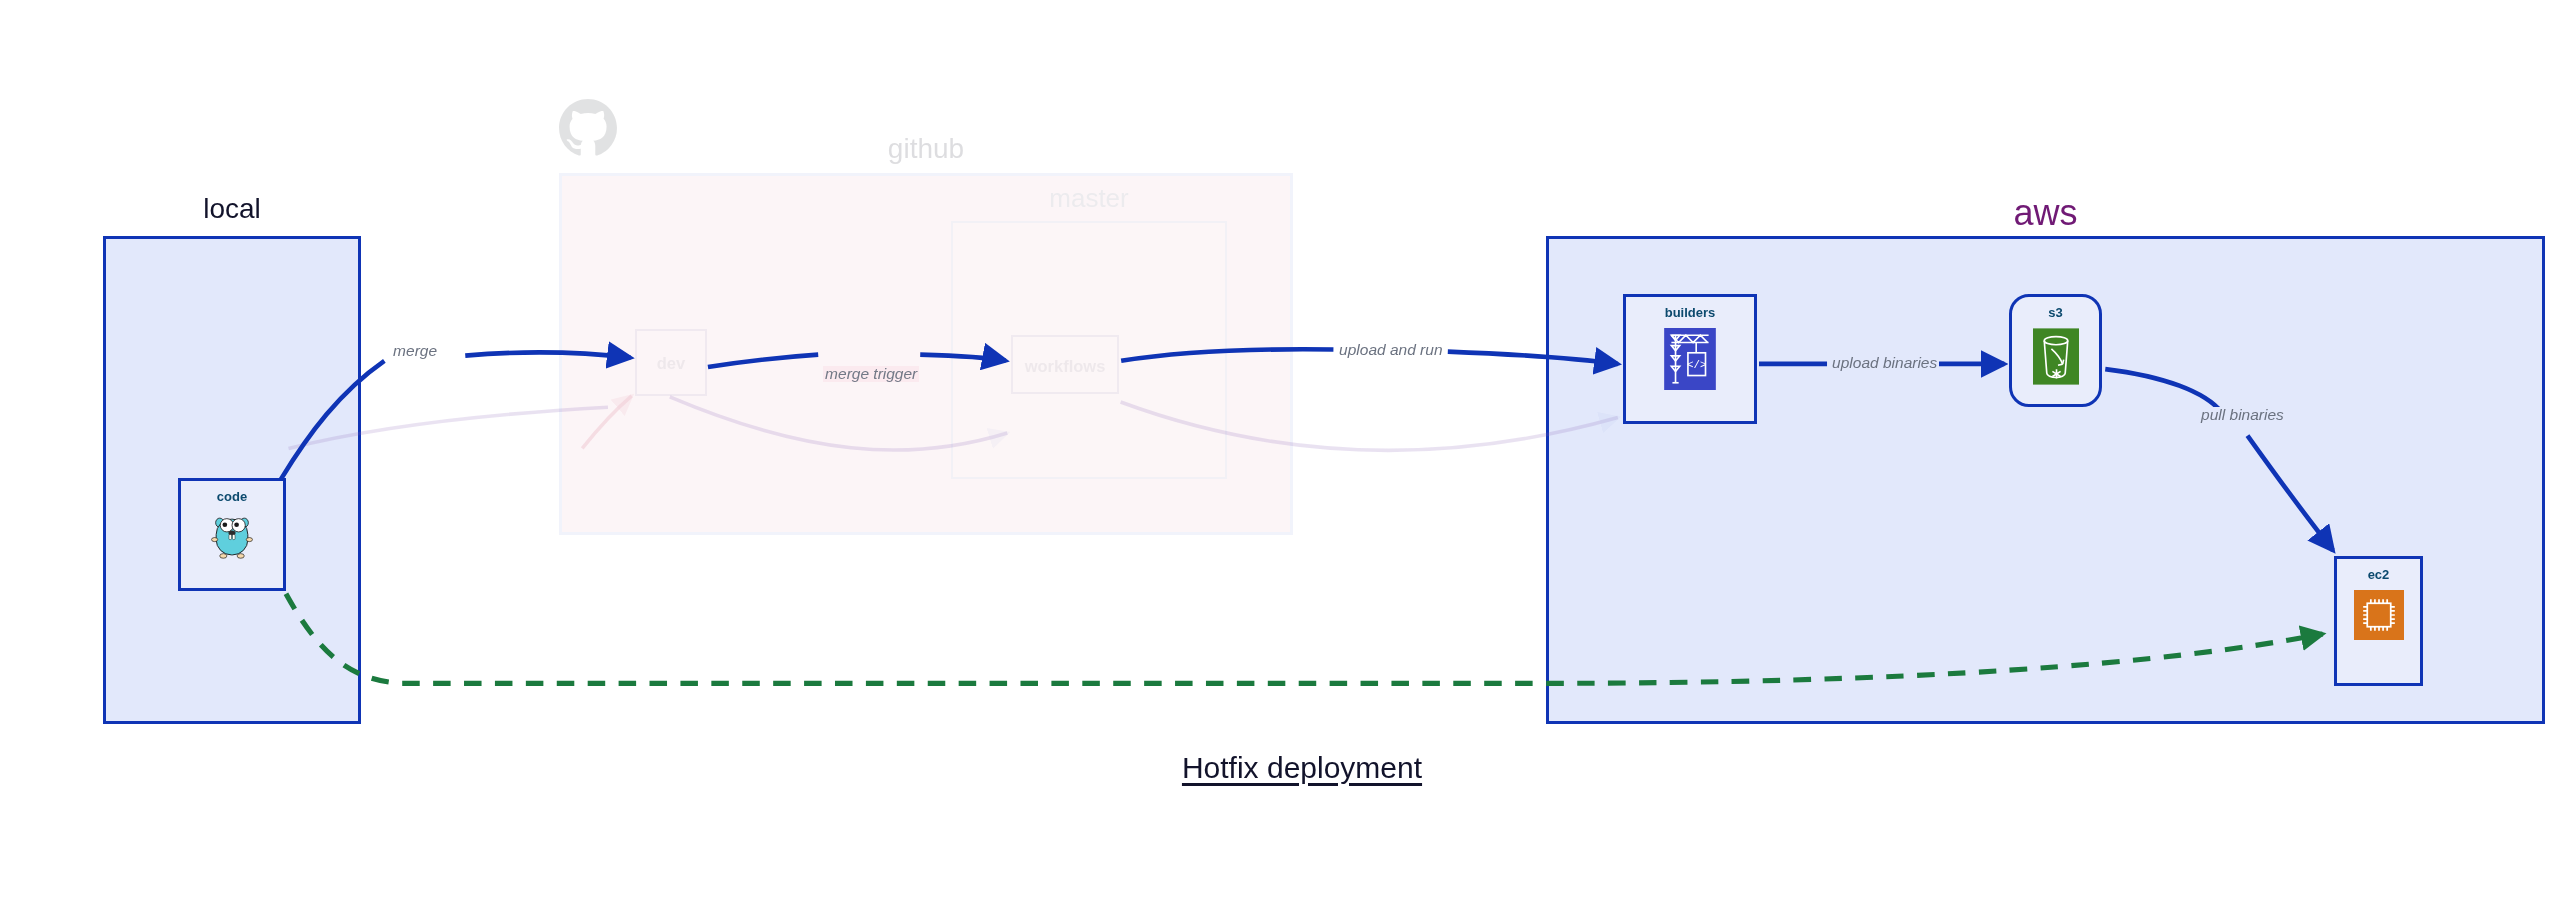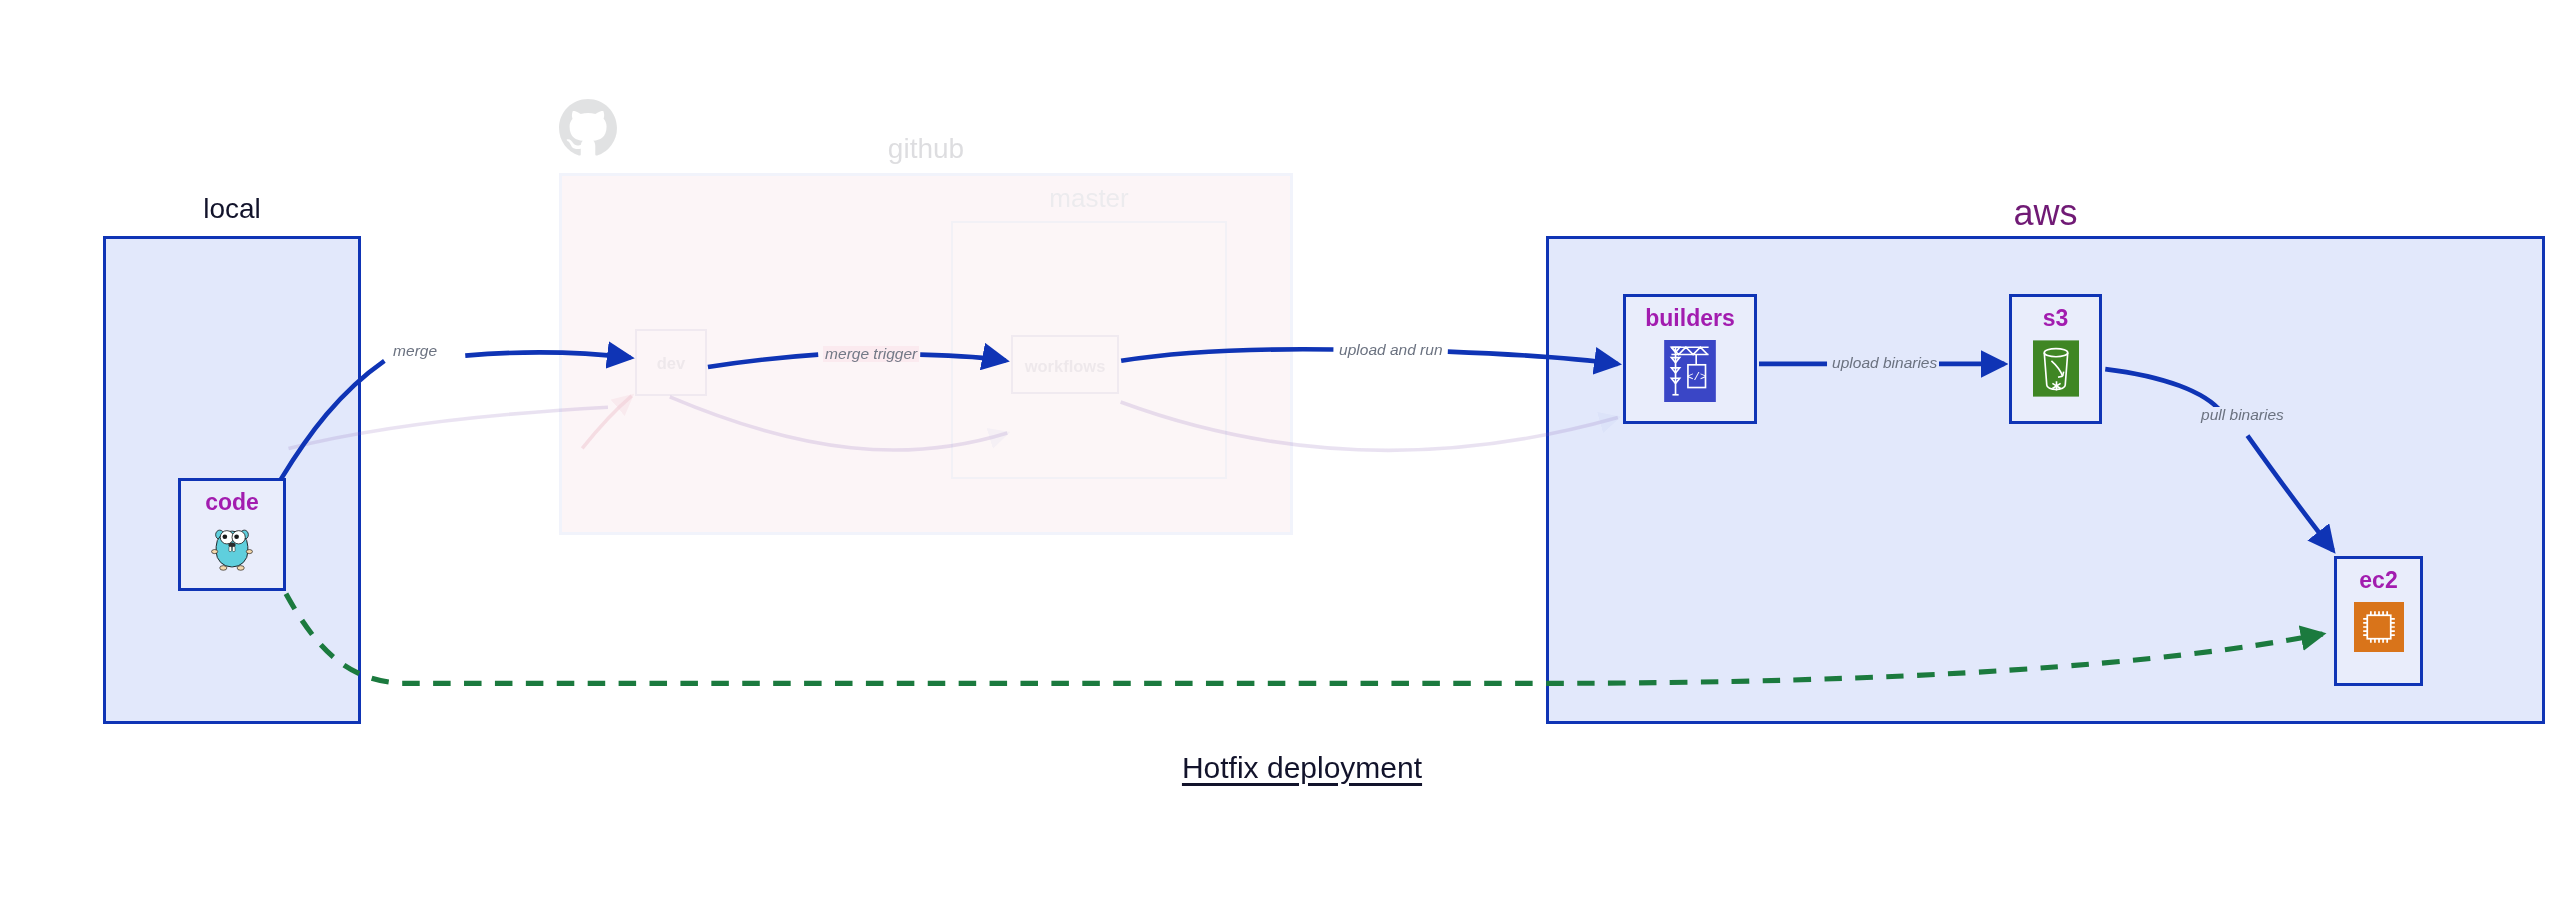--- a/index.html
+++ b/index.html
@@ -100,56 +100,56 @@
     position: absolute;
     box-sizing: border-box;
     background: #e9edfb;
     border: 3.6px solid #0f34b5;
     display: flex;
     flex-direction: column;
     align-items: center;
   }
   .node .node-title {
     margin-top: 8.2px;
-    font-size: 23px;
+    font-size: 13px;
     font-weight: bold;
-    color: #a21caf;
+    color: #0c4a6e;
     white-space: nowrap;
   }
   .node .node-icon {
     margin-top: 8.2px;
   }
   
   .node.faded {
     background: transparent;
     border: 2.1px solid #cdc9dd;
   }
   .node.faded .node-title {
     color: #c6c2cb;
   }
   #code-node   { left: 178px; top: 478px;  width: 108px; height: 113px; }
   #builders-node { left: 1623px; top: 294px; width: 134px; height: 130px; }
-  #s3-node     { left: 2009px; top: 294px;  width: 93px; height: 130px; }
+  #s3-node     { left: 2009px; top: 294px;  width: 93px; height: 113px; border-radius: 20px; }
   #ec2-node    { left: 2334px; top: 556px; width: 89px; height: 130px; }
   #dev-node    { left: 635px; top: 329px;  width: 72px; height: 67px; }
   #workflows-node { left: 1011px; top: 335px; width: 108px; height: 59px; }
   #workflows-node .node-title { margin-top: 19.6px; font-size: 16.5px; }
   #dev-node .node-title { margin-top: 23px; font-size: 16.5px; }
   
   .edge-label {
     position: absolute;
     font-style: italic;
     font-size: 15.5px;
     color: #6b7280;
     white-space: nowrap;
     background: #ffffff;
     padding: 0 2.1px;
     line-height: 1;
   }
-  .edge-label.on-pink { background: #fbeaef; }
+  .edge-label.on-pink { background: #fbeaef; margin-top: 20px; }
   .edge-label.on-blue { background: #e2e8fb; }
   
   #caption {
     position: absolute;
     left: 0; top: 751px; width: 2604px;
     text-align: center;
     font-size: 30px;
     color: #12132b;
     text-decoration: underline;
     text-underline-offset: 5.2px;

